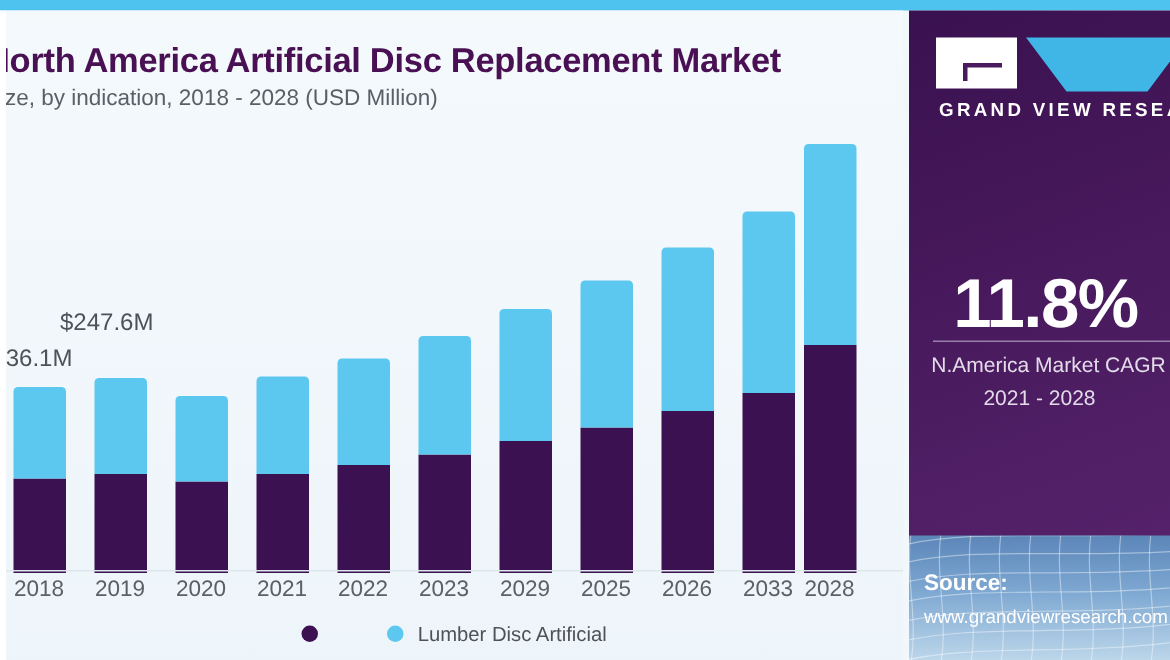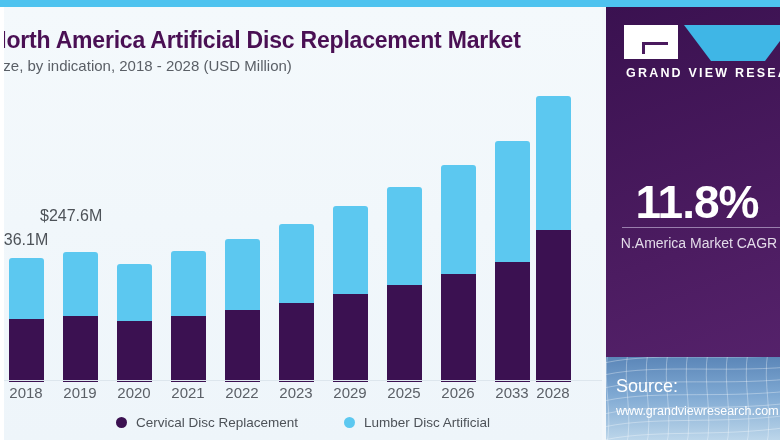--- a/index.html
+++ b/index.html
@@ -65,21 +65,21 @@
   .cagr-rule{position:absolute;left:16px;top:220px;width:172px;height:1px;background:#9a7fae;}
   .cagr-cap{position:absolute;left:0;top:228px;width:186px;text-align:center;
             font-size:14px;color:#e3dbe9;white-space:nowrap;}
   .cagr-years{position:absolute;left:0;top:250px;width:174px;text-align:center;
               font-size:14px;color:#e3dbe9;white-space:nowrap;}
 
   
   .mesh{position:absolute;left:0;bottom:0;width:174px;height:83px;overflow:hidden;
         background:linear-gradient(180deg,#5b86b8 0%,#7ea8d2 45%,#bcd6ea 100%);}
   .mesh svg{position:absolute;left:0;top:0;}
-  .src-label{position:absolute;left:10px;bottom:43px;font-size:18px;font-weight:normal;color:#ffffff;}
+  .src-label{position:absolute;left:10px;bottom:43px;font-size:15px;font-weight:bold;color:#ffffff;}
   .src-url{position:absolute;left:10px;bottom:22px;font-size:12.5px;color:#ffffff;white-space:nowrap;}
 </style>
 </head>
 <body>
 
 <div id="root">
 
   <div class="top-rule"></div>
   <div class="left-strip"></div>
 
@@ -149,21 +149,20 @@
         <div class="xlab" style="left: 317px;">2029</div>
         <div class="xlab" style="left: 371px;">2025</div>
         <div class="xlab" style="left: 425px;">2026</div>
         <div class="xlab" style="left: 479px;">2033</div>
         <div class="xlab" style="left: 520px;">2028</div>
       </div>
 
     <div class="legend">
       <div class="legend-item">
         <span class="legend-dot" id="dot-cervical" style="background: rgb(59, 17, 81);"></span>
-        <span class="legend-text">Cervical Disc Replacement</span>
       </div>
       <div class="legend-item">
         <span class="legend-dot" id="dot-lumber" style="background: rgb(92, 200, 240);"></span>
         <span class="legend-text">Lumber Disc Artificial</span>
       </div>
     </div>
   </div>
 
   <div class="side">
 
@@ -175,20 +174,21 @@
         </span>
         <span class="tri"></span>
 
       </div>
       <div class="logo-text">GRAND VIEW RESEARCH</div>
     </div>
 
     <div class="cagr-num">11.8%</div>
     <div class="cagr-rule"></div>
     <div class="cagr-cap">N.America Market CAGR</div>
+    <div class="cagr-years">2021 - 2028</div>
 
     <div class="mesh">
       <svg width="174" height="83" viewBox="0 0 174 83">
         <g fill="none" stroke="#ffffff" stroke-opacity="0.42" stroke-width="0.8">
           <path d="M-10,8 C40,-6 110,4 184,-2"></path>
           <path d="M-10,20 C40,6 110,16 184,10"></path>
           <path d="M-10,33 C40,19 110,29 184,22"></path>
           <path d="M-10,46 C40,32 110,42 184,34"></path>
           <path d="M-10,59 C40,45 110,55 184,46"></path>
           <path d="M-10,72 C40,58 110,68 184,58"></path>

